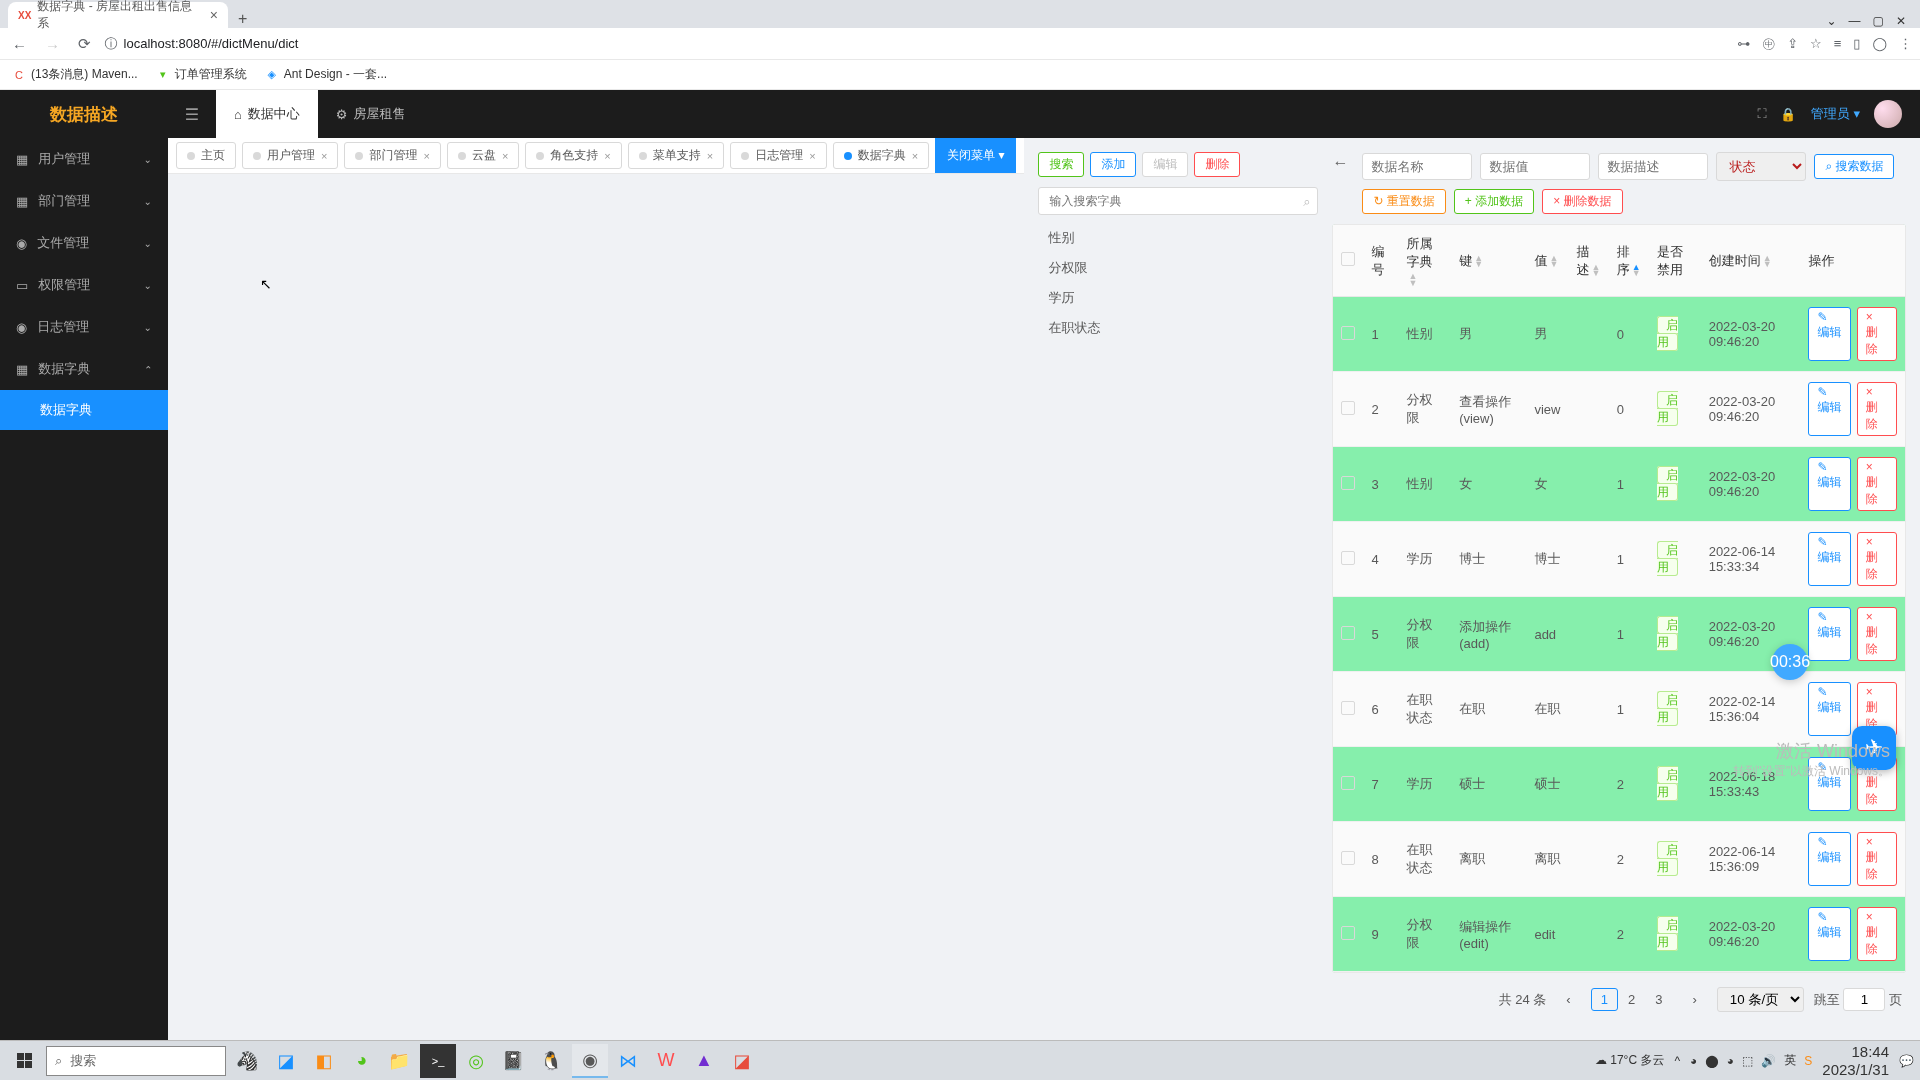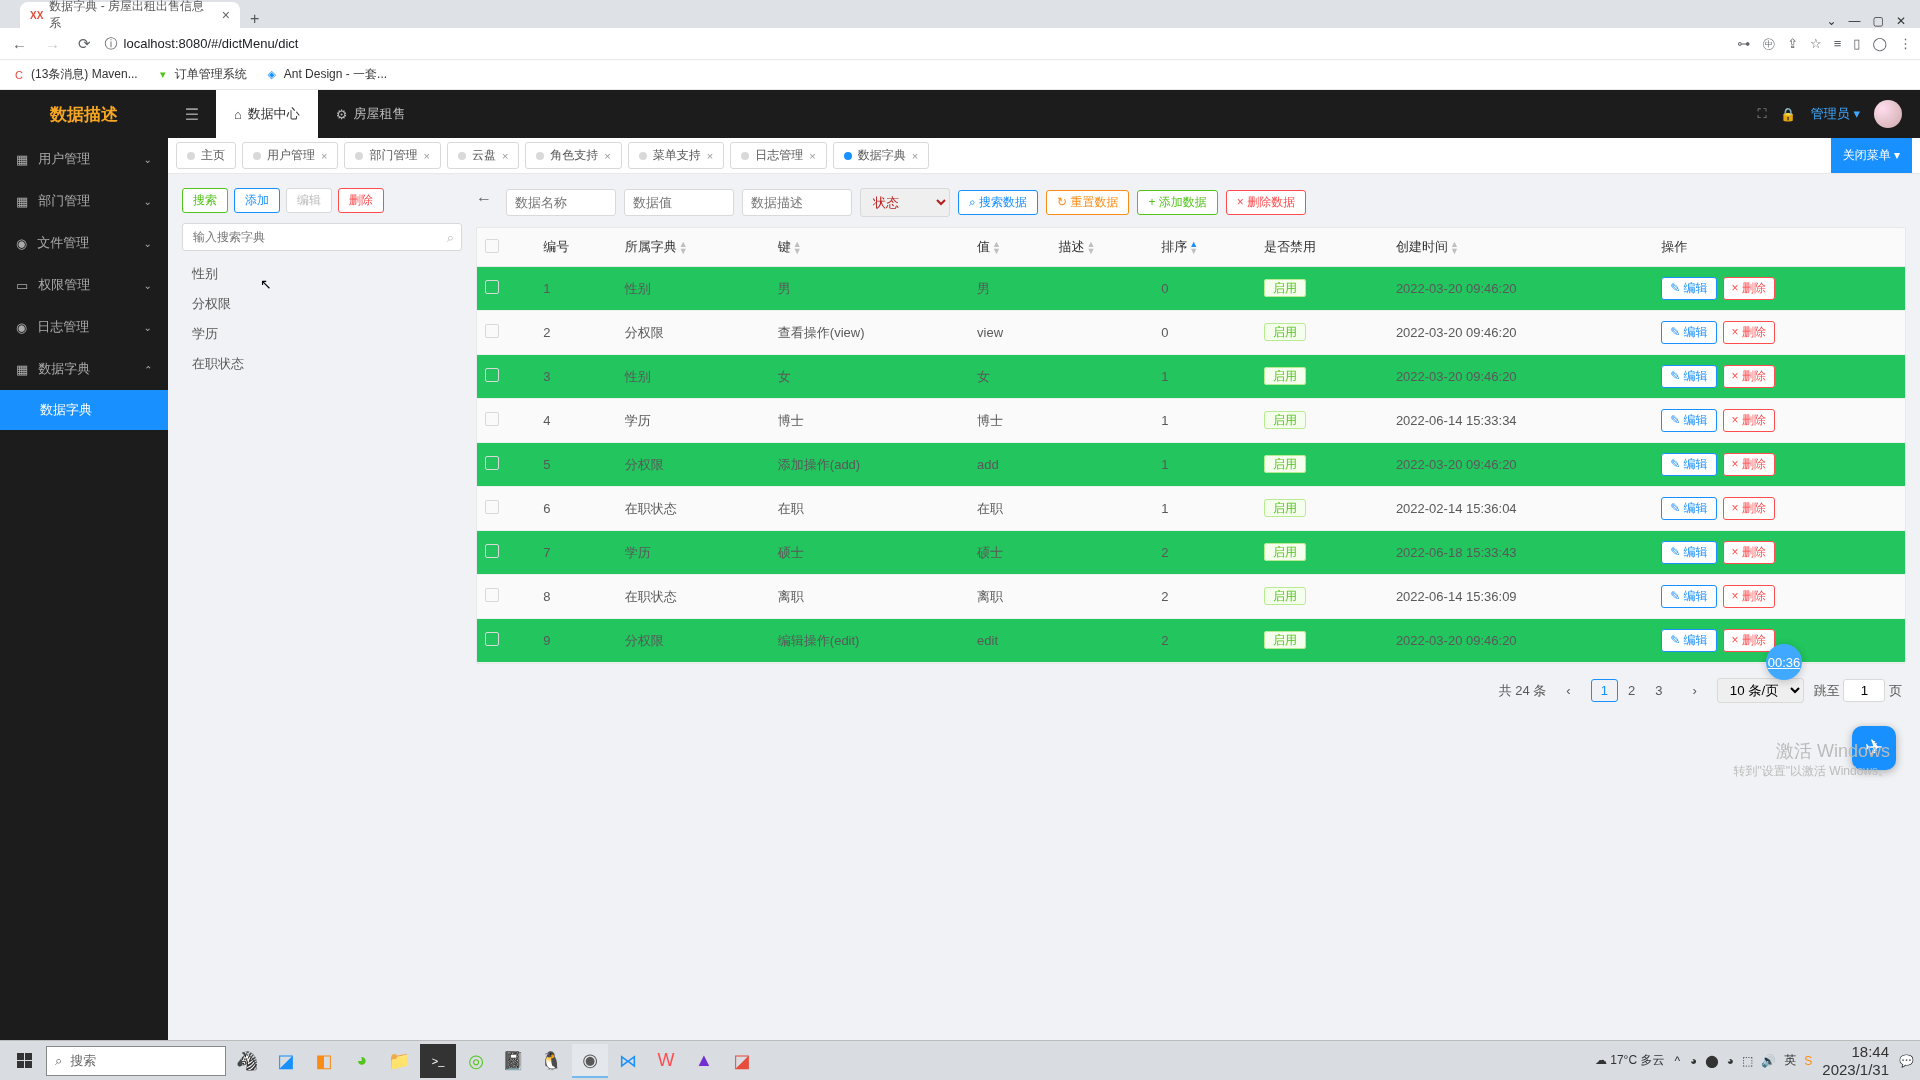--- a/index.html
+++ b/index.html
@@ -1,21 +1,21 @@
 <!DOCTYPE html>
 <html><head>
 <meta charset="utf-8">
 <style>
 * { margin: 0; padding: 0; box-sizing: border-box; font-family: "Microsoft YaHei", -apple-system, sans-serif; }
 body { background: #f0f2f5; font-size: 13px; color: #595959; overflow: hidden; }
 
 
 .browser-chrome { background: #fff; }
 .tab-bar { height: 28px; background: #dee1e6; display: flex; align-items: flex-end; padding-left: 8px; }
-.browser-tab { background: #fff; height: 26px; padding: 0 10px; display: flex; align-items: center; gap: 6px; border-radius: 8px 8px 0 0; font-size: 12px; max-width: 220px; margin-left: 12px; }
+.browser-tab { background: #fff; height: 26px; padding: 0 10px; display: flex; align-items: center; gap: 6px; border-radius: 8px 8px 0 0; font-size: 12px; max-width: 220px; }
 .browser-tab .favicon { color: #e74c3c; font-weight: bold; font-size: 10px; }
 .browser-tab .tab-close { color: #666; font-size: 14px; cursor: pointer; margin-left: 8px; }
 .new-tab-btn { padding: 0 10px; font-size: 16px; color: #555; cursor: pointer; }
 .window-controls { margin-left: auto; display: flex; gap: 12px; padding: 0 14px; color: #333; }
 .window-controls span { cursor: pointer; font-size: 12px; }
 
 .addr-bar { height: 32px; display: flex; align-items: center; padding: 0 8px; gap: 10px; background: #fff; border-bottom: 1px solid #e8e8e8; }
 .addr-bar .nav-btn { font-size: 15px; color: #5f6368; cursor: pointer; padding: 0 4px; }
 .addr-bar .url-field { flex: 1; display: flex; align-items: center; gap: 6px; color: #5f6368; }
 .addr-bar .url-field .url-text { color: #202124; }
@@ -39,21 +39,21 @@
 
 
 .layout { display: flex; height: calc(100vh - 90px - 48px - 40px); }
 .sidebar { width: 168px; background: #1c1c1c; color: #aaa; overflow-y: auto; }
 .side-item { padding: 12px 16px; display: flex; align-items: center; gap: 10px; cursor: pointer; font-size: 13px; }
 .side-item .chevron { margin-left: auto; font-size: 10px; }
 .side-item.expanded .chevron { transform: rotate(180deg); }
 .side-sub { padding: 11px 16px 11px 40px; cursor: pointer; font-size: 13px; }
 .side-sub.active { background: #1890ff; color: #fff; }
 
-.main { flex: 1; display: flex; flex-direction: column; background: #f0f2f5; }
+.main { flex: 1; display: flex; flex-direction: row; background: #f0f2f5; }
 
 
 .page-tabs { height: 36px; background: #fff; border-bottom: 1px solid #e8e8e8; display: flex; align-items: center; padding: 0 8px; gap: 6px; }
 .page-tab { padding: 4px 10px; border: 1px solid #d9d9d9; border-radius: 3px; display: flex; align-items: center; gap: 6px; font-size: 12px; cursor: pointer; background: #fff; }
 .page-tab .dot { width: 8px; height: 8px; border-radius: 50%; background: #d9d9d9; }
 .page-tab.active .dot { background: #1890ff; }
 .page-tab .tab-x { color: #999; font-size: 11px; }
 .close-menu-btn { margin-left: auto; background: #1890ff; color: #fff; padding: 6px 12px; font-size: 12px; cursor: pointer; display: flex; align-items: center; gap: 4px; height: 100%; }
 
 
@@ -75,42 +75,42 @@
 
 .dict-list .dict-item { padding: 6px 10px; cursor: pointer; font-size: 13px; color: #595959; }
 
 .right-panel { flex: 1; display: flex; flex-direction: column; }
 .back-arrow { font-size: 16px; color: #666; cursor: pointer; align-self: flex-start; margin-bottom: 6px; }
 .filter-row { display: flex; gap: 8px; align-items: center; margin-bottom: 14px; flex-wrap: wrap; }
 .filter-row input, .filter-row select { padding: 5px 8px; border: 1px solid #d9d9d9; border-radius: 3px; font-size: 13px; width: 110px; }
 .filter-row select { width: 90px; color: #b91c1c; }
 
 
-.table-wrap { background: #22c55e; border: 1px solid #e8e8e8; border-radius: 3px; }
+.table-wrap { background: #86efac; border: 1px solid #e8e8e8; border-radius: 3px; }
 table { width: 100%; border-collapse: collapse; font-size: 13px; }
 th { background: #fafafa; padding: 10px 8px; text-align: left; font-weight: 500; color: #333; border-bottom: 1px solid #e8e8e8; }
 th .sort { color: #bfbfbf; font-size: 9px; margin-left: 2px; display: inline-block; line-height: 0.7; vertical-align: middle; }
 th .sort .up.active { color: #1890ff; }
 td { padding: 10px 8px; border-bottom: 1px solid #f0f0f0; color: #595959; }
 tbody tr:nth-child(even) { background: #fafafa; }
 .checkbox { width: 14px; height: 14px; border: 1px solid #d9d9d9; border-radius: 2px; display: inline-block; cursor: pointer; }
 .tag { padding: 1px 8px; border-radius: 3px; font-size: 12px; border: 1px solid; }
 .tag-enabled { color: #52c41a; background: #f6ffed; border-color: #b7eb8f; }
 .tag-disabled { color: #ff4d4f; background: #fff1f0; border-color: #ffa39e; }
 .action-btns { display: flex; gap: 6px; }
 
 
 .pagination { display: flex; align-items: center; justify-content: flex-end; gap: 10px; padding: 14px 4px 0; font-size: 13px; color: #595959; }
 .page-btn { padding: 3px 9px; border: 1px solid transparent; border-radius: 3px; cursor: pointer; }
 .page-btn.active { border-color: #1890ff; color: #1890ff; }
 .page-size-sel { padding: 3px 8px; border: 1px solid #d9d9d9; border-radius: 3px; }
 .page-jump input { width: 42px; padding: 3px 6px; border: 1px solid #d9d9d9; border-radius: 3px; text-align: center; }
 
 
-.float-timer { position: fixed; right: 118px; bottom: 400px; width: 36px; height: 36px; border-radius: 50%; background: #40a9ff; color: #fff; display: flex; align-items: center; justify-content: center; font-size: 13px; box-shadow: 0 2px 8px rgba(0,0,0,0.2); text-decoration: underline; }
+.float-timer { position: fixed; right: 112px; bottom: 400px; width: 36px; height: 36px; border-radius: 50%; background: #40a9ff; color: #fff; display: flex; align-items: center; justify-content: center; font-size: 16px; box-shadow: 0 2px 8px rgba(0,0,0,0.2); }
 .float-bird { position: fixed; right: 24px; bottom: 310px; width: 44px; height: 44px; border-radius: 10px; background: #1890ff; display: flex; align-items: center; justify-content: center; color: #fff; font-size: 22px; box-shadow: 0 2px 8px rgba(0,0,0,0.3); }
 .activate-win { position: fixed; right: 30px; bottom: 300px; text-align: right; color: #bbb; pointer-events: none; }
 .activate-win .line1 { font-size: 18px; }
 .activate-win .line2 { font-size: 12px; }
 
 .cursor-overlay { position: fixed; left: 260px; top: 276px; font-size: 14px; color: #000; pointer-events: none; }
 
 
 .taskbar { position: fixed; bottom: 0; left: 0; right: 0; height: 40px; background: #d9dde2; display: flex; align-items: center; padding: 0 6px; gap: 4px; border-top: 1px solid #bbb; }
 .start-btn { width: 36px; height: 34px; display: flex; align-items: center; justify-content: center; cursor: pointer; }

